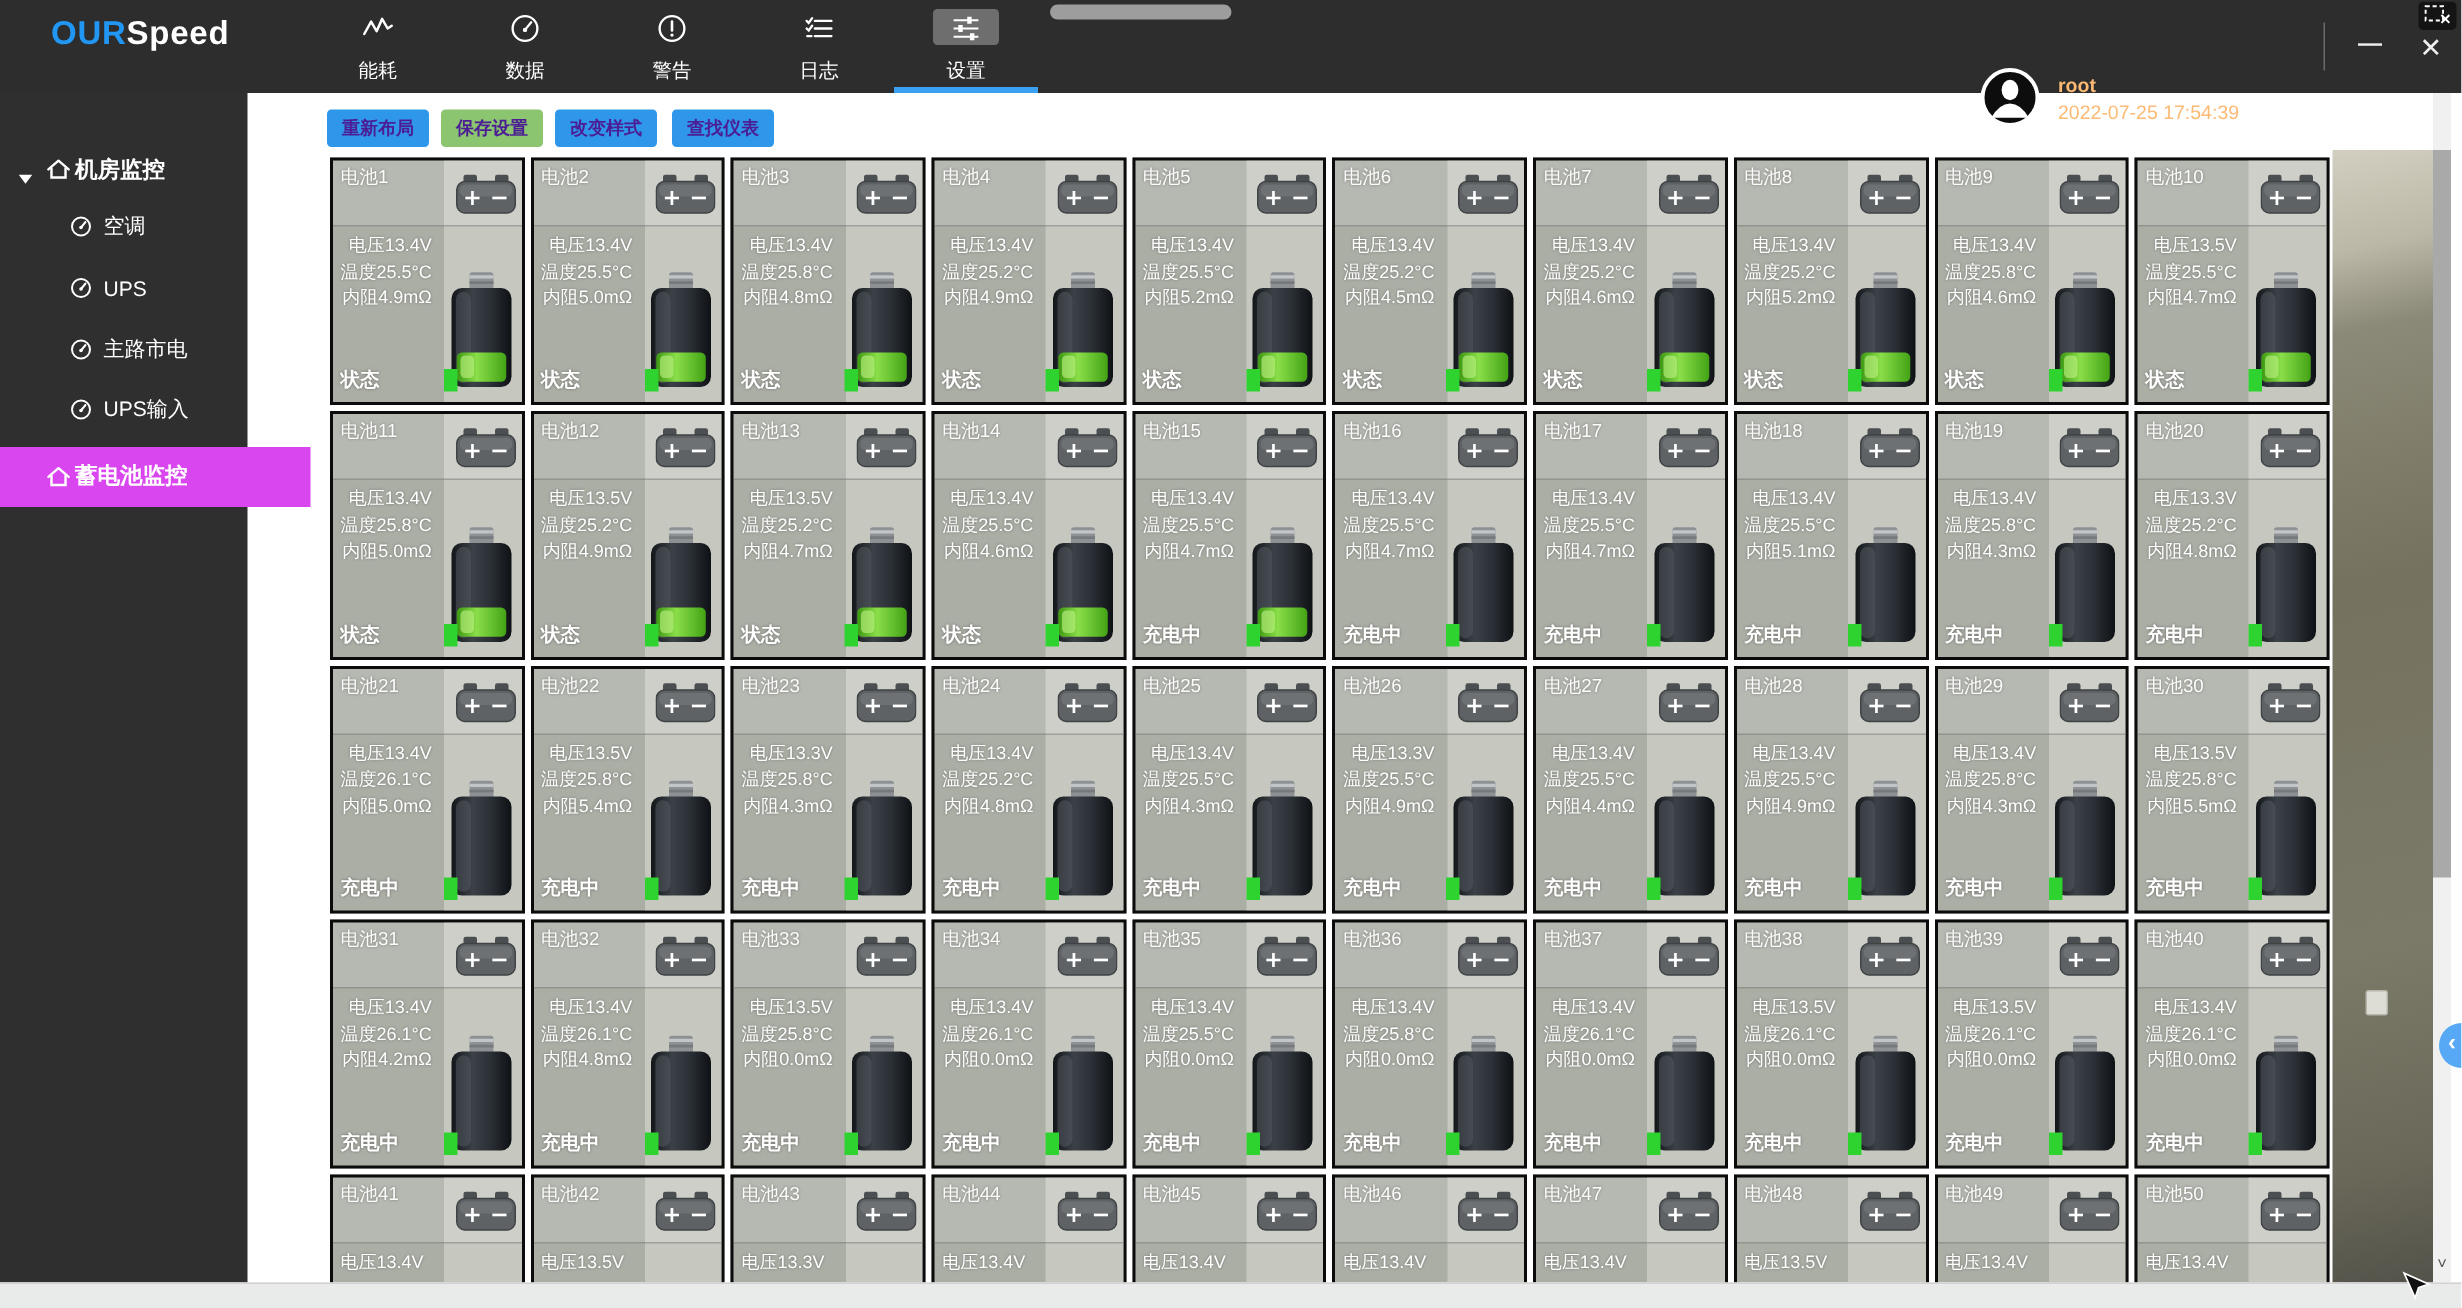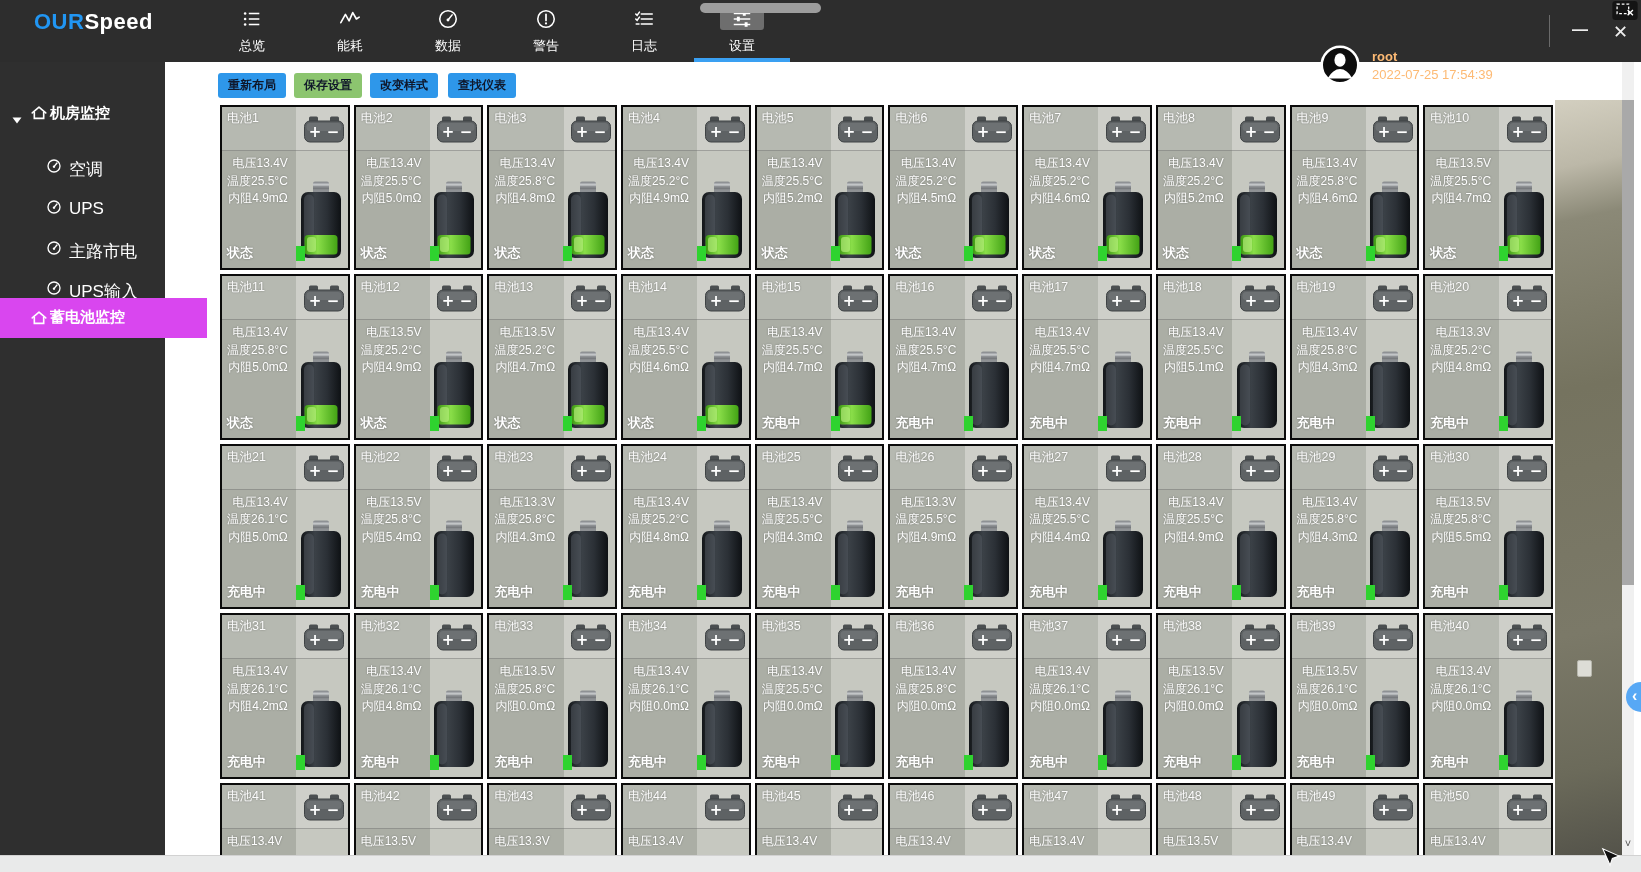--- a/index.html
+++ b/index.html
@@ -26,29 +26,29 @@
   .btn-min{left:1572px;top:22px;font-weight:bold;}
   .btn-close{left:1613px;top:24px;font-size:18px;}
   .snip{position:absolute;left:1612px;top:1px;cursor:pointer;z-index:7;}
 
   
   .sidebar{position:absolute;left:0;top:62px;width:165px;height:793px;background:#2f2f2f;color:#fff;z-index:3;}
   .side-group{position:absolute;top:40px;left:0;width:207px;height:24px;cursor:pointer;}
   .side-caret{position:absolute;left:12px;top:8px;}
   .side-home{position:absolute;left:30px;top:2px;}
   .side-group-label{position:absolute;left:50px;top:2px;font-size:15px;font-weight:bold;}
-  .side-item{position:absolute;left:46px;height:18px;cursor:pointer;display:flex;gap:7px;font-size:17px;margin-top:16px;}
+  .side-item{position:absolute;left:46px;height:18px;cursor:pointer;display:flex;gap:7px;align-items:center;font-size:14px;}
   .sico{width:16px;height:16px;display:block;}
   .side-active{position:absolute;top:236px;left:0;width:207px;height:40px;background:#d946ef;cursor:pointer;}
   .side-active .side-home{top:11px;}
   .side-active-label{position:absolute;left:50px;top:10px;font-size:15px;font-weight:bold;color:#fff;}
 
   
   .main{position:absolute;left:207px;top:62px;width:1434px;height:810px;background:#fff;overflow:hidden;}
-  .tbtn{position:absolute;top:11px;height:25px;border:none;border-radius:3px;color:#0f172a;
+  .tbtn{position:absolute;top:11px;height:25px;border:none;border-radius:3px;color:#4c1d95;
         font-size:12px;font-weight:bold;padding:0 10px;cursor:pointer;font-family:inherit;text-align:right;}
 
   
   .grid{position:absolute;left:11px;top:41px;width:1337px;height:752px;display:grid;
         grid-template-columns:repeat(10,1fr);grid-auto-rows:169.4px;overflow:hidden;z-index:1;}
   .card{position:relative;margin:2px;border:2px solid #0b0b0b;background:#abaea5;overflow:hidden;cursor:pointer;text-align:right;}
   .right-col{position:absolute;top:0;right:0;bottom:0;width:41%;background:#c6c8c0;}
   .top-strip{position:absolute;top:0;left:0;right:0;height:43px;background:rgba(255,255,255,.14);
              border-bottom:1px solid rgba(90,90,90,.4);}
   .c-title{position:absolute;top:3px;left:5px;font-size:12.5px;color:#fcfcfc;z-index:2;
@@ -92,30 +92,20 @@
       <stop offset="0" stop-color="#3c9712"></stop>
         <stop offset="0.4" stop-color="#8ade49"></stop>
       <stop offset="1" stop-color="#43a315"></stop>
     </linearGradient>
   </defs>
 </svg>
 
 <div class="header">
   <div class="logo"><span class="p1">OUR</span><span>Speed</span></div>
   <div class="nav" id="nav">
-      <div class="nav-item"><span class="icon-wrap"><svg viewBox="0 0 24 24" class="nico">
-            <g stroke="#fff" stroke-width="1.7">
-              <line x1="8.5" y1="6" x2="20" y2="6"></line>
-              <line x1="8.5" y1="12" x2="20" y2="12"></line>
-              <line x1="8.5" y1="18" x2="20" y2="18"></line>
-            </g>
-            <circle cx="4.5" cy="6" r="1.4" fill="#fff"></circle>
-            <circle cx="4.5" cy="12" r="1.4" fill="#fff"></circle>
-            <circle cx="4.5" cy="18" r="1.4" fill="#fff"></circle>
-          </svg></span><div class="nav-label">总览</div></div>
       <div class="nav-item"><span class="icon-wrap"><svg viewBox="0 0 24 24" class="nico">
             <polyline points="2,16 7,7 11,14 15,5 19,12 22,10" stroke="#fff" stroke-width="1.8" fill="none" stroke-linejoin="round" stroke-linecap="round"></polyline>
           </svg></span><div class="nav-label">能耗</div></div>
       <div class="nav-item"><span class="icon-wrap"><svg viewBox="0 0 24 24" class="nico">
             <circle cx="12" cy="12" r="9" stroke="#fff" stroke-width="1.7" fill="none"></circle>
             <line x1="12" y1="13" x2="16.5" y2="7.5" stroke="#fff" stroke-width="1.7" stroke-linecap="round"></line>
             <circle cx="12" cy="13" r="1.6" fill="#fff"></circle>
           </svg></span><div class="nav-label">数据</div></div>
       <div class="nav-item"><span class="icon-wrap"><svg viewBox="0 0 24 24" class="nico">
             <circle cx="12" cy="12" r="9" stroke="#fff" stroke-width="1.7" fill="none"></circle>

